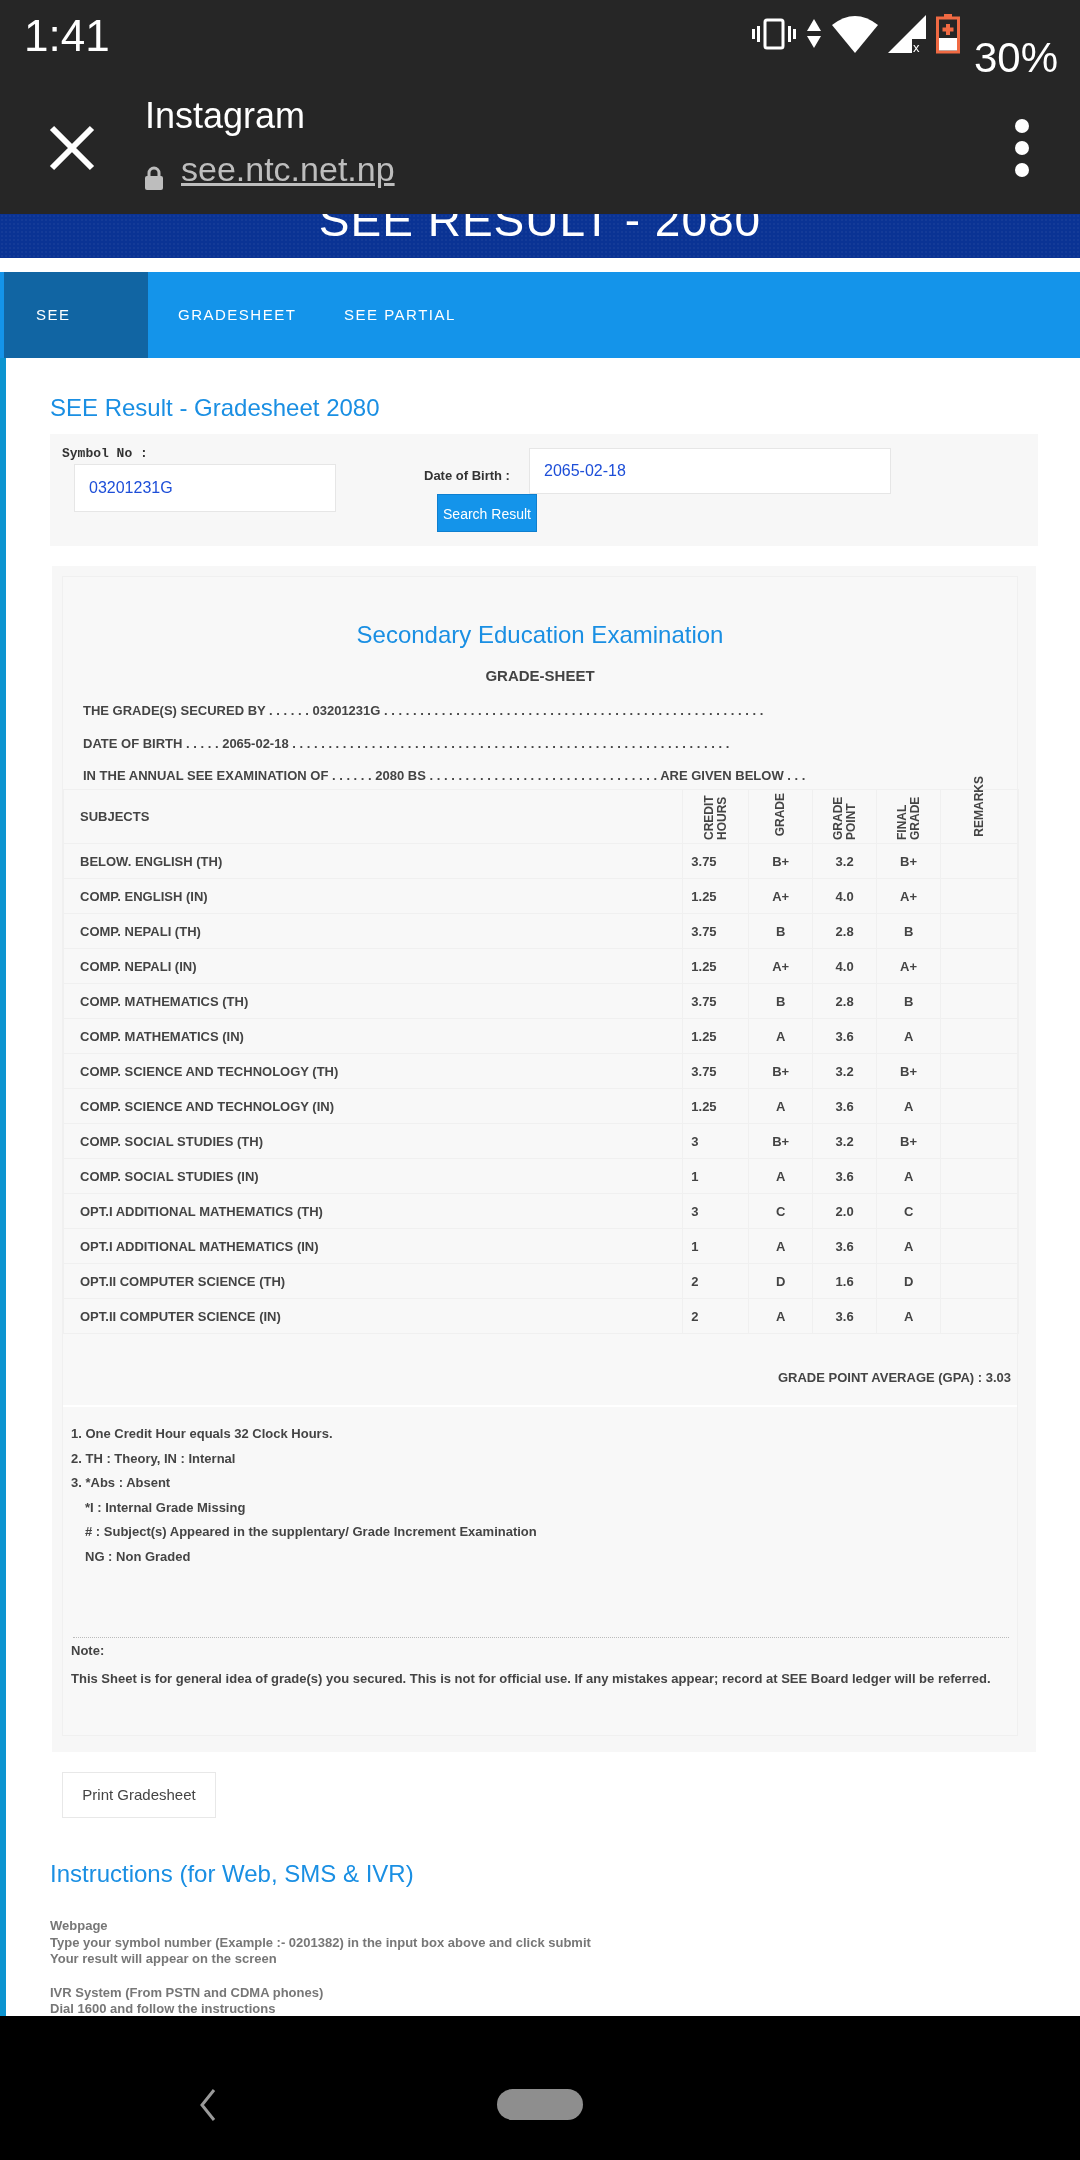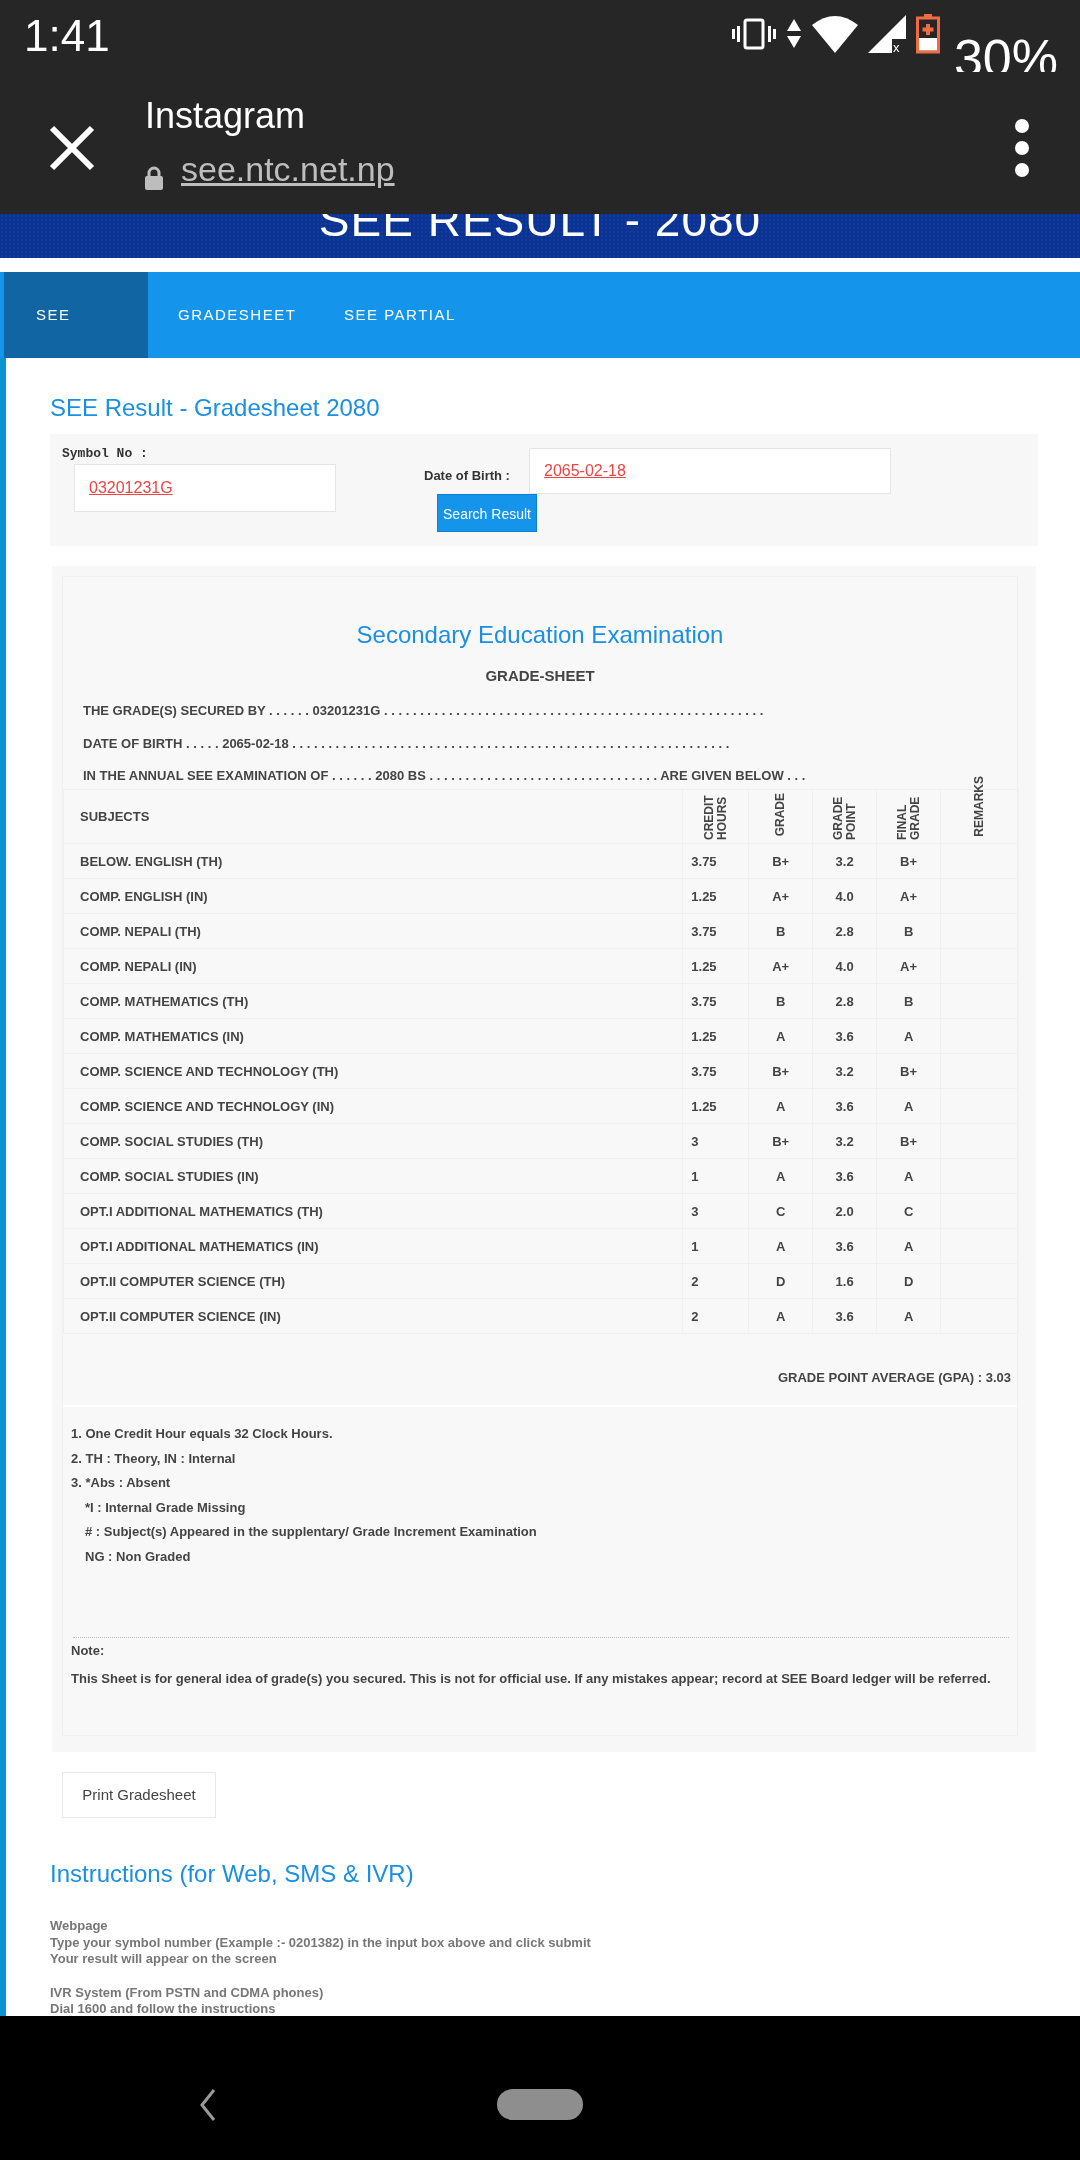--- a/index.html
+++ b/index.html
@@ -3,21 +3,21 @@
 <meta charset="utf-8">
 <style>
   * { box-sizing: border-box; margin: 0; padding: 0; }
   html, body { width: 1080px; height: 2160px; overflow: hidden; background: #000; }
   body { font-family: "Liberation Sans", sans-serif; position: relative; }
 
   
   .statusbar { position: absolute; left: 0; top: 0; width: 1080px; height: 72px; background: #262626; color: #fff; }
   .statusbar .time { position: absolute; left: 24px; top: 10px; font-size: 44px; line-height: 52px; }
   .statusbar .icons { position: absolute; right: 22px; top: 12px; height: 48px; display: flex; align-items: center; gap: 10px; }
-  .statusbar .pct { font-size: 52px; line-height: 48px; margin-left: 4px; margin-top: 44px; }
+  .statusbar .pct { font-size: 42px; line-height: 48px; margin-left: 4px; margin-top: 44px; }
   .ico { display: inline-block; }
 
   
   .toolbar { position: absolute; left: 0; top: 72px; width: 1080px; height: 142px; background: #262626; color: #fff; }
   .toolbar .close { position: absolute; left: 40px; top: 44px; width: 64px; height: 64px; }
   .toolbar .title { position: absolute; left: 145px; top: 22px; font-size: 36px; line-height: 44px; color: #fff; }
   .toolbar .url { position: absolute; left: 145px; top: 76px; font-size: 34px; line-height: 42px; color: #bdbdbd; display: flex; align-items: center; text-decoration: underline; }
   .toolbar .url .lock { width: 18px; height: 24px; margin-right: 18px; position: relative; }
   .toolbar .menu { position: absolute; right: 48px; top: 46px; width: 20px; height: 60px; }
 
@@ -29,21 +29,21 @@
 
   .nav { position: absolute; left: 0; top: 58px; width: 1080px; height: 86px; background: #1494ea; }
   .nav .tab { position: absolute; top: 0; height: 86px; line-height: 86px; color: #fff; font-size: 15px; letter-spacing: 1.5px; text-transform: uppercase; padding: 0 30px; }
   .nav .tab.active { background: #1165a3; left: 4px; width: 144px; padding-left: 32px; }
   .leftbar { position: absolute; left: 0; top: 144px; width: 6px; height: 1700px; background: #0c94d0; }
 
   .h-title { position: absolute; left: 50px; top: 180px; font-size: 24px; color: #1a8fe3; }
 
   .search-box { position: absolute; left: 50px; top: 220px; width: 988px; height: 112px; background: #f7f7f7; }
   .search-box .lbl { position: absolute; font-size: 13px; color: #333; font-weight: bold; }
-  .search-box .inp { position: absolute; background: #fff; border: 1px solid #e6e6e6; font-size: 16px; color: #ef4444; padding-left: 14px; display: flex; align-items: center; text-decoration: underline; }
+  .search-box .inp { position: absolute; background: #fff; border: 1px solid #e6e6e6; font-size: 16px; color: #1d4ed8; padding-left: 14px; display: flex; align-items: center; }
   .search-box .btn { position: absolute; left: 387px; top: 60px; width: 100px; height: 38px; background: #1494ea; color: #fff; font-size: 14px; text-align: center; line-height: 38px; border: 1px solid #0e7fcf; }
 
   .sheet-outer { position: absolute; left: 52px; top: 352px; width: 984px; height: 1186px; background: #f7f7f7; }
   .sheet { position: absolute; left: 10px; top: 10px; width: 956px; height: 1160px; background: #f8f8f8; border: 1px solid #f0f0f0; }
   .sheet .sec-title { position: absolute; left: 0; right: 0; top: 44px; text-align: center; font-size: 24px; color: #1a8fe3; }
   .sheet .gs { position: absolute; left: 0; right: 0; top: 90px; text-align: center; font-size: 15px; font-weight: bold; color: #444; }
   .sheet .line { position: absolute; left: 20px; font-size: 13px; font-weight: bold; color: #444; white-space: nowrap; }
 
   table.grades { position: absolute; left: 0; top: 212px; width: 956px; border-collapse: collapse; }
   table.grades th, table.grades td { border: 1px solid #f0f0f0; font-size: 13px; font-weight: bold; color: #444; }

